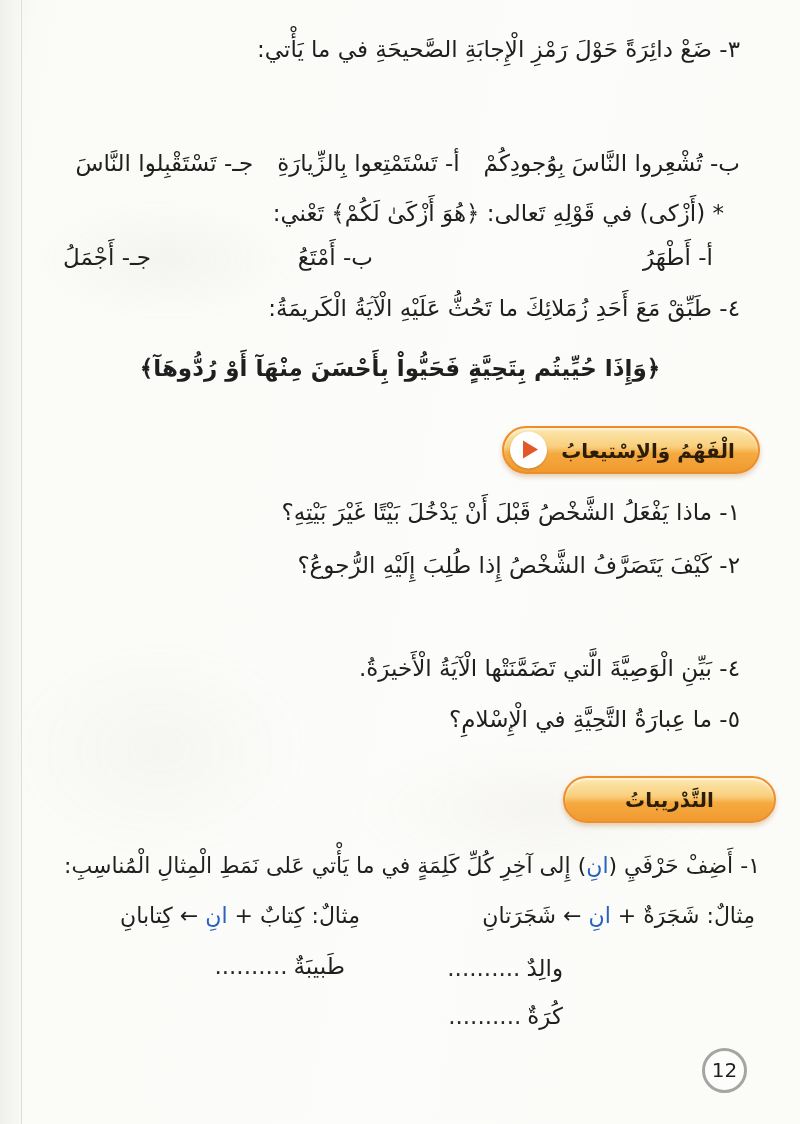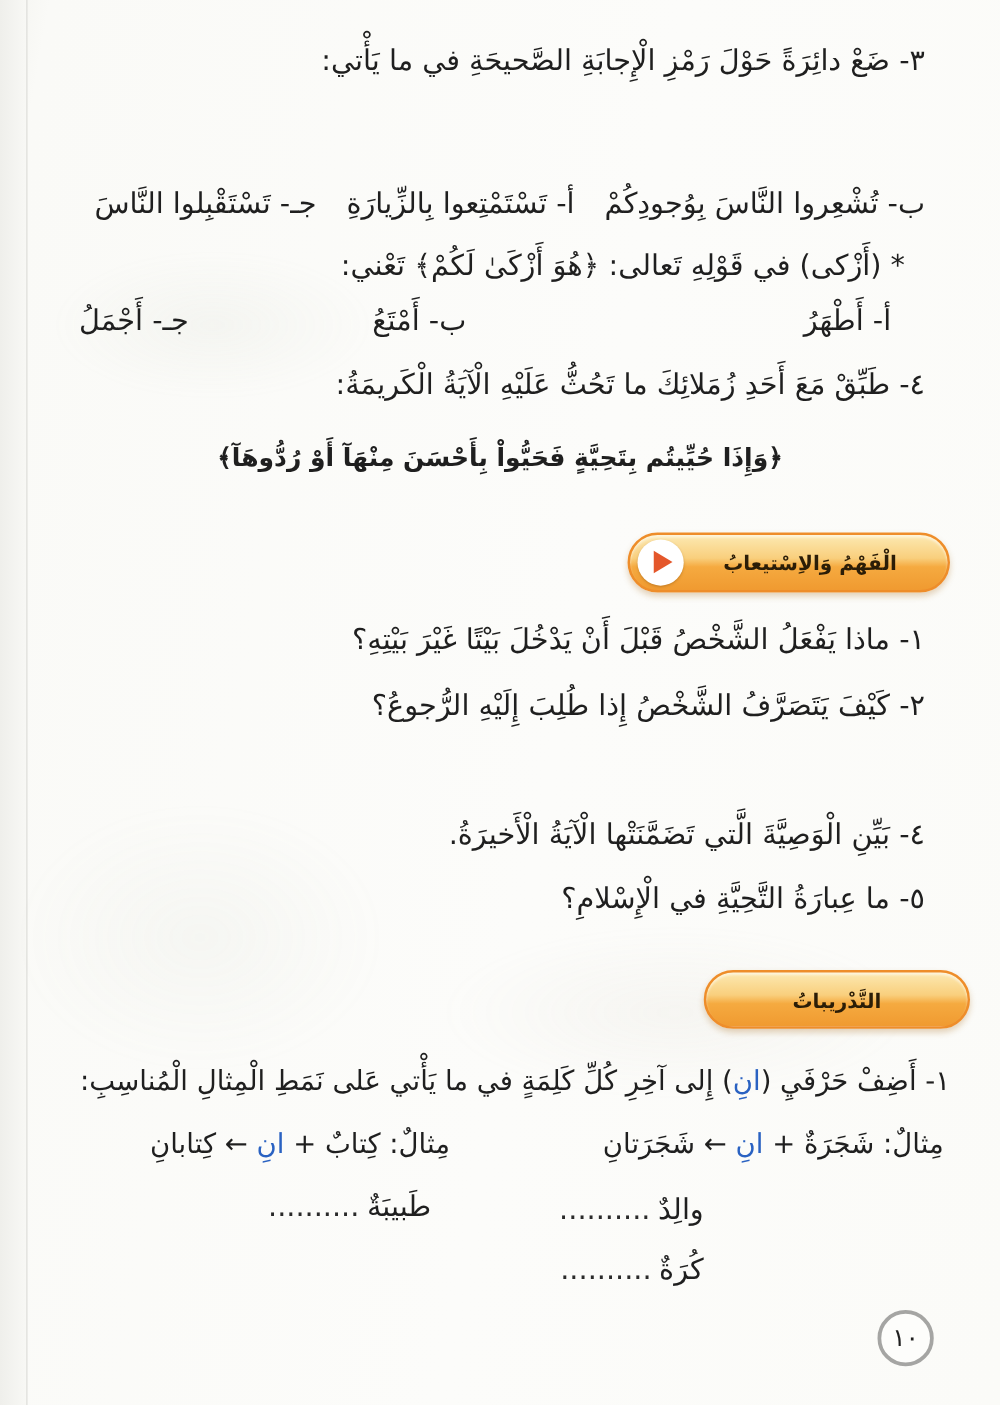--- a/index.html
+++ b/index.html
@@ -21,34 +21,34 @@
   .ghost{position:absolute;pointer-events:none;filter:blur(3px);}
   .g1{left:40px;top:200px;width:260px;height:120px;background:radial-gradient(ellipse,rgba(160,170,150,.07),transparent 70%);}
   .g2{left:10px;top:640px;width:300px;height:220px;background:radial-gradient(ellipse,rgba(160,170,150,.06),transparent 70%);}
   .g3{left:350px;top:740px;width:380px;height:140px;background:radial-gradient(ellipse,rgba(170,160,140,.07),transparent 70%);}
 
   .ar{
     position:absolute;direction:rtl;white-space:nowrap;
     font-size:23px;line-height:1.45;color:#1f1f1f;
     text-align:right;
   }
-  .verse{font-weight:bold;font-size:20px;letter-spacing:-.5px;}
+  .verse{font-weight:bold;font-size:23px;letter-spacing:-.5px;}
   .blue{color:#2a62c2;}
   .dots{letter-spacing:2px;margin-right:6px;color:#2a2a2a;}
 
   .badge{
     position:absolute;border-radius:26px;box-sizing:border-box;
     background:linear-gradient(180deg,#fcE9b2 0%,#f9cf7d 42%,#f5aa40 58%,#f09a30 100%);
     border:2px solid #ee8d2a;
     box-shadow:0 3px 5px rgba(170,110,30,.30), inset 0 2px 2px rgba(255,255,255,.55);
   }
   .badge .label{
     display:block;width:100%;height:100%;
     direction:rtl;text-align:center;
-    font-weight:bold;font-size:16px;color:#2b1d07;
+    font-weight:bold;font-size:20px;color:#2b1d07;
   }
   .badge1{left:502px;top:426px;width:258px;height:48px;}
   .badge1 .label{line-height:46px;padding-left:34px;box-sizing:border-box;}
   .badge2{left:563px;top:776px;width:213px;height:47px;}
   .badge2 .label{line-height:45px;}
   .play-circle{
     position:absolute;left:6px;top:50%;transform:translateY(-50%);
     width:37px;height:37px;border-radius:50%;background:#fff;
     box-shadow:0 1px 2px rgba(120,70,10,.35);
   }
@@ -132,14 +132,14 @@
   <div class="ar" style="right:237px;top:952px">
     <span>والِدٌ</span><span class="dots">..........</span>
   </div>
   <div class="ar" style="right:455px;top:950px">
     <span>طَبيبَةٌ</span><span class="dots">..........</span>
   </div>
   <div class="ar" style="right:237px;top:1000px">
     <span>كُرَةٌ</span><span class="dots">..........</span>
   </div>
 
-  <div class="page-num">١٠</div>
+  <div class="page-num">12</div>
 </div>
 
 </body></html>

